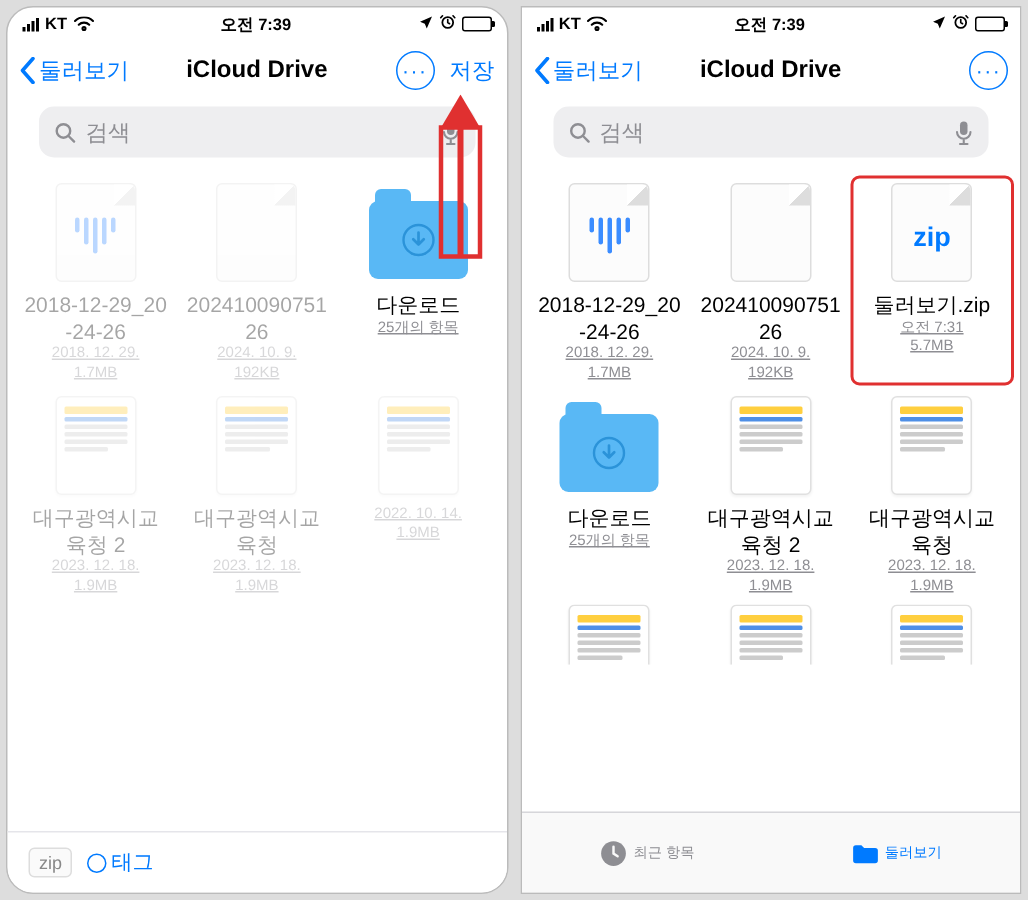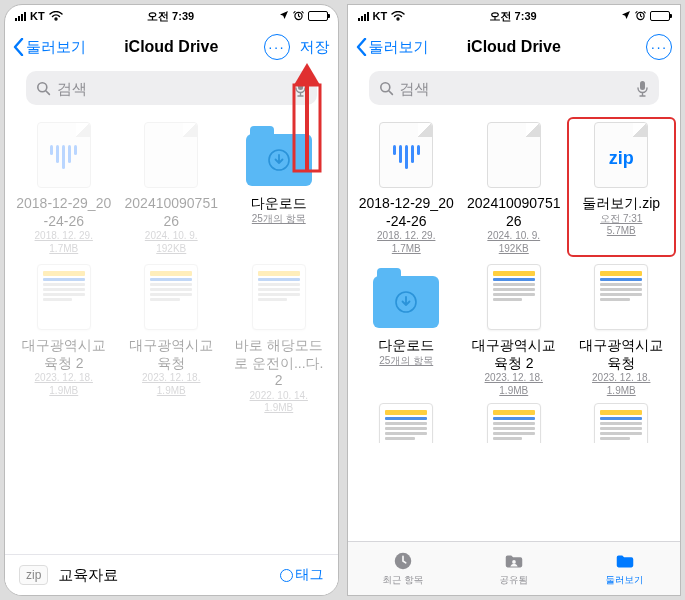--- a/index.html
+++ b/index.html
@@ -151,21 +151,21 @@
   .name-field {
     flex:1;font-size:15px;color:#000;
   }
   .tag-label{color:#007aff;font-size:14px;display:flex;align-items:center;gap:3px;}
   .tag-label .ring{width:13px;height:13px;border:1.5px solid #007aff;border-radius:50%;display:inline-block;}
   
   .tab-bar {
     border-top:1px solid #d6d6da;
     height:54px;display:flex;background:#f9f9f9;
   }
-  .tab {flex:1;display:flex;flex-direction:column;align-items:center;justify-content:center;gap:2px;font-size:9.5px;color:#8e8e93;}
+  .tab {flex:1;display:flex;flex-direction:row;align-items:center;justify-content:center;gap:2px;font-size:9.5px;color:#8e8e93;}
   .tab.active{color:#007aff;}
   .tab svg{width:22px;height:22px;}
   
   .red-arrow {
     position:absolute;
     top: 58px; right: 14px;
     width: 34px; height: 110px;
     pointer-events:none;
     z-index: 5;
   }
@@ -317,31 +317,29 @@
     <div class="thumb">
           <div class="doc-icon">
             <div class="bar h"></div>
             <div class="bar b"></div>
             <div class="bar"></div>
             <div class="bar"></div>
             <div class="bar"></div>
             <div class="bar" style="width:70%"></div>
           </div>
         </div>
-    <div class="name">바로 해당모드로 운전이...다. 2</div>
     <div class="meta">2022. 10. 14.</div>
             <div class="meta">1.9MB</div>
   </div>
     </div>
 
   <div class="name-bar">
     <span class="zip-badge">
       <span>zip</span>
     </span>
-    <span class="name-field">교육자료</span>
     <span class="tag-label">
       <span class="ring"></span>
       <span>태그</span>
     </span>
   </div>
 </div>
 
 <div class="phone">
 
   <div class="status-bar">
@@ -521,28 +519,20 @@
     </div>
 
   <div class="tab-bar">
     <div class="tab">
       <svg viewBox="0 0 24 24">
           <circle cx="12" cy="12" r="9" fill="#8e8e93"></circle>
           <path d="M12 7v5l3 2" stroke="#f9f9f9" stroke-width="1.8" fill="none" stroke-linecap="round"></path>
         </svg>
       <span>최근 항목</span>
     </div>
-    <div class="tab">
-      <svg viewBox="0 0 24 24">
-          <path d="M3 8a2 2 0 012-2h4l2 2h8a2 2 0 012 2v7a2 2 0 01-2 2H5a2 2 0 01-2-2V8z" fill="#8e8e93"></path>
-          <circle cx="12" cy="13" r="2" fill="#f9f9f9"></circle>
-          <path d="M8 18c.6-1.7 2.2-3 4-3s3.4 1.3 4 3" fill="#f9f9f9"></path>
-        </svg>
-      <span>공유됨</span>
-    </div>
     <div class="tab active">
       <svg viewBox="0 0 24 24">
           <path d="M3 8a2 2 0 012-2h4l2 2h8a2 2 0 012 2v7a2 2 0 01-2 2H5a2 2 0 01-2-2V8z" fill="#007aff"></path>
         </svg>
       <span>둘러보기</span>
     </div>
   </div>
 </div>
 
 </body></html>

